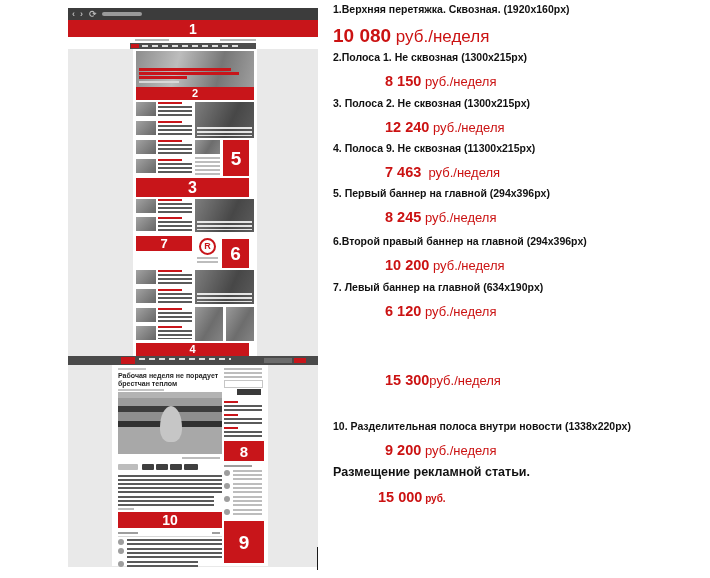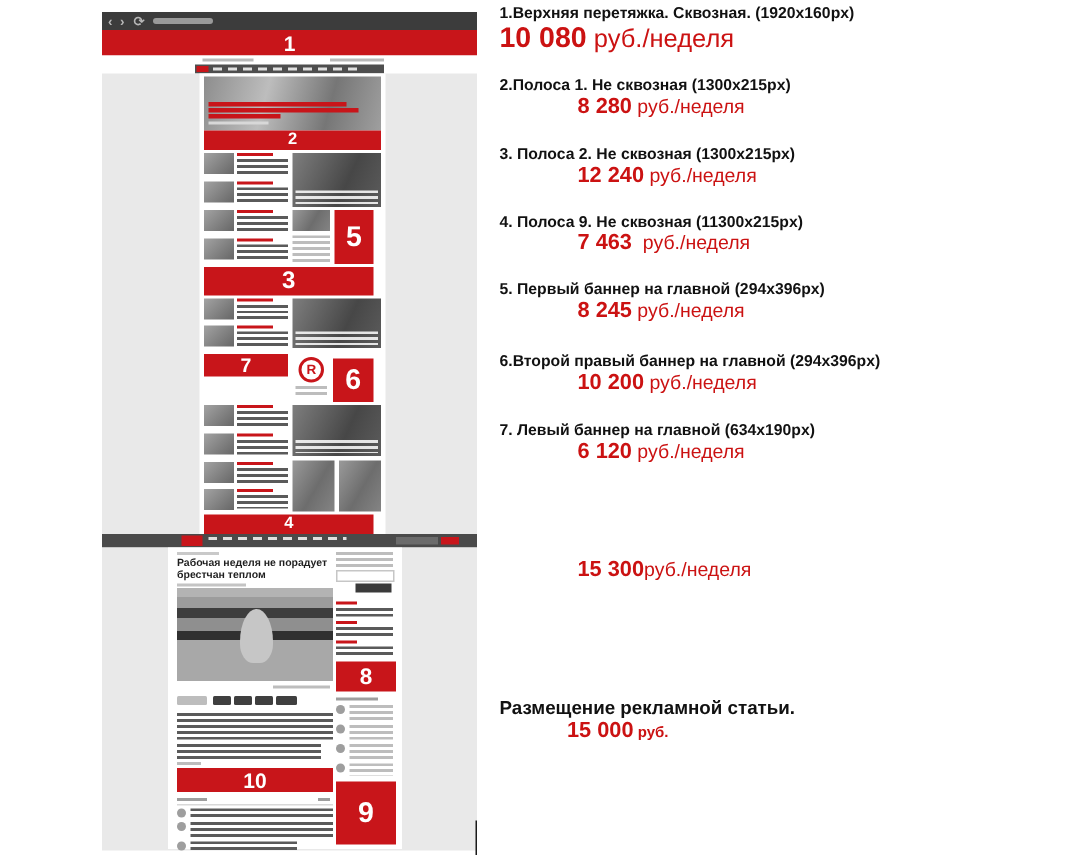--- a/index.html
+++ b/index.html
@@ -55,21 +55,21 @@
   .av{width:6px;height:6px;border-radius:50%;background:#9e9e9e;flex:none;}
   .inp{position:absolute;background:#fff;border:1px solid #c6c6c6;}
   .btn{position:absolute;background:#3a3a3a;}
   .hr{position:absolute;height:1px;background:#d8d8d8;}
   .cursor{left:249px;top:539px;width:1px;height:23px;background:#1a1a1a;}
 
   
   #prices{left:333px;top:0;width:374px;height:578px;}
   .pl-item{position:absolute;left:0;width:374px;}
   .pl-title{font-size:10.5px;font-weight:bold;color:#111;white-space:nowrap;}
-  .pl-price{font-size:14.5px;font-weight:bold;color:#cb1212;padding-left:52px;margin-top:0;white-space:nowrap;}
+  .pl-price{font-size:14.5px;font-weight:bold;color:#cb1212;padding-left:52px;margin-top:10px;white-space:nowrap;}
   .pl-price .unit{font-weight:normal;font-size:13px;white-space:pre;}
   .pl-item.first .pl-price{padding-left:0;font-size:19px;}
   .pl-item.first .unit{font-size:17px;}
   .pl-item.gap9 .pl-price{margin-top:15px;}
   .pl-footer .pl-title{font-size:12.5px;}
   .pl-footer .pl-price{padding-left:45px;}
   .pl-footer .unit{font-weight:bold;font-size:10px;}
 </style>
 </head>
 <body>
@@ -321,21 +321,21 @@
 
 <div class="abs" id="prices">
 
   <div class="pl-item first" style="top:3px">
     <div class="pl-title">1.Верхняя перетяжка. Сквозная. (1920x160px)</div>
     <div class="pl-price"><span class="num">10 080</span><span class="unit"> руб./неделя</span></div>
   </div>
 
   <div class="pl-item" style="top:51px">
     <div class="pl-title">2.Полоса 1. Не сквозная (1300x215px)</div>
-    <div class="pl-price"><span class="num">8 280</span><span class="unit"> руб./неделя</span></div>
+    <div class="pl-price"><span class="num">8 150</span><span class="unit"> руб./неделя</span></div>
   </div>
 
   <div class="pl-item" style="top:97px">
     <div class="pl-title">3. Полоса 2. Не сквозная (1300x215px)</div>
     <div class="pl-price"><span class="num">12 240</span><span class="unit"> руб./неделя</span></div>
   </div>
 
   <div class="pl-item" style="top:142px">
     <div class="pl-title">4. Полоса 9. Не сквозная (11300x215px)</div>
     <div class="pl-price"><span class="num">7 463</span><span class="unit">  руб./неделя</span></div>
@@ -354,18 +354,22 @@
   <div class="pl-item" style="top:281px">
     <div class="pl-title">7. Левый баннер на главной (634x190px)</div>
     <div class="pl-price"><span class="num">6 120</span><span class="unit"> руб./неделя</span></div>
   </div>
 
 
   <div class="pl-item gap9" style="top:357px">
     <div class="pl-price"><span class="num">15 300</span><span class="unit">руб./неделя</span></div>
   </div>
 
+  <div class="pl-item" style="top:420px">
+    <div class="pl-title">10. Разделительная полоса внутри новости (1338x220px)</div>
+    <div class="pl-price"><span class="num">9 200</span><span class="unit"> руб./неделя</span></div>
+  </div>
 
   <div class="pl-item pl-footer" style="top:465px">
     <div class="pl-title">Размещение рекламной статьи.</div>
     <div class="pl-price"><span class="num">15 000</span><span class="unit"> руб.</span></div>
   </div>
 </div>
 
 </body></html>

